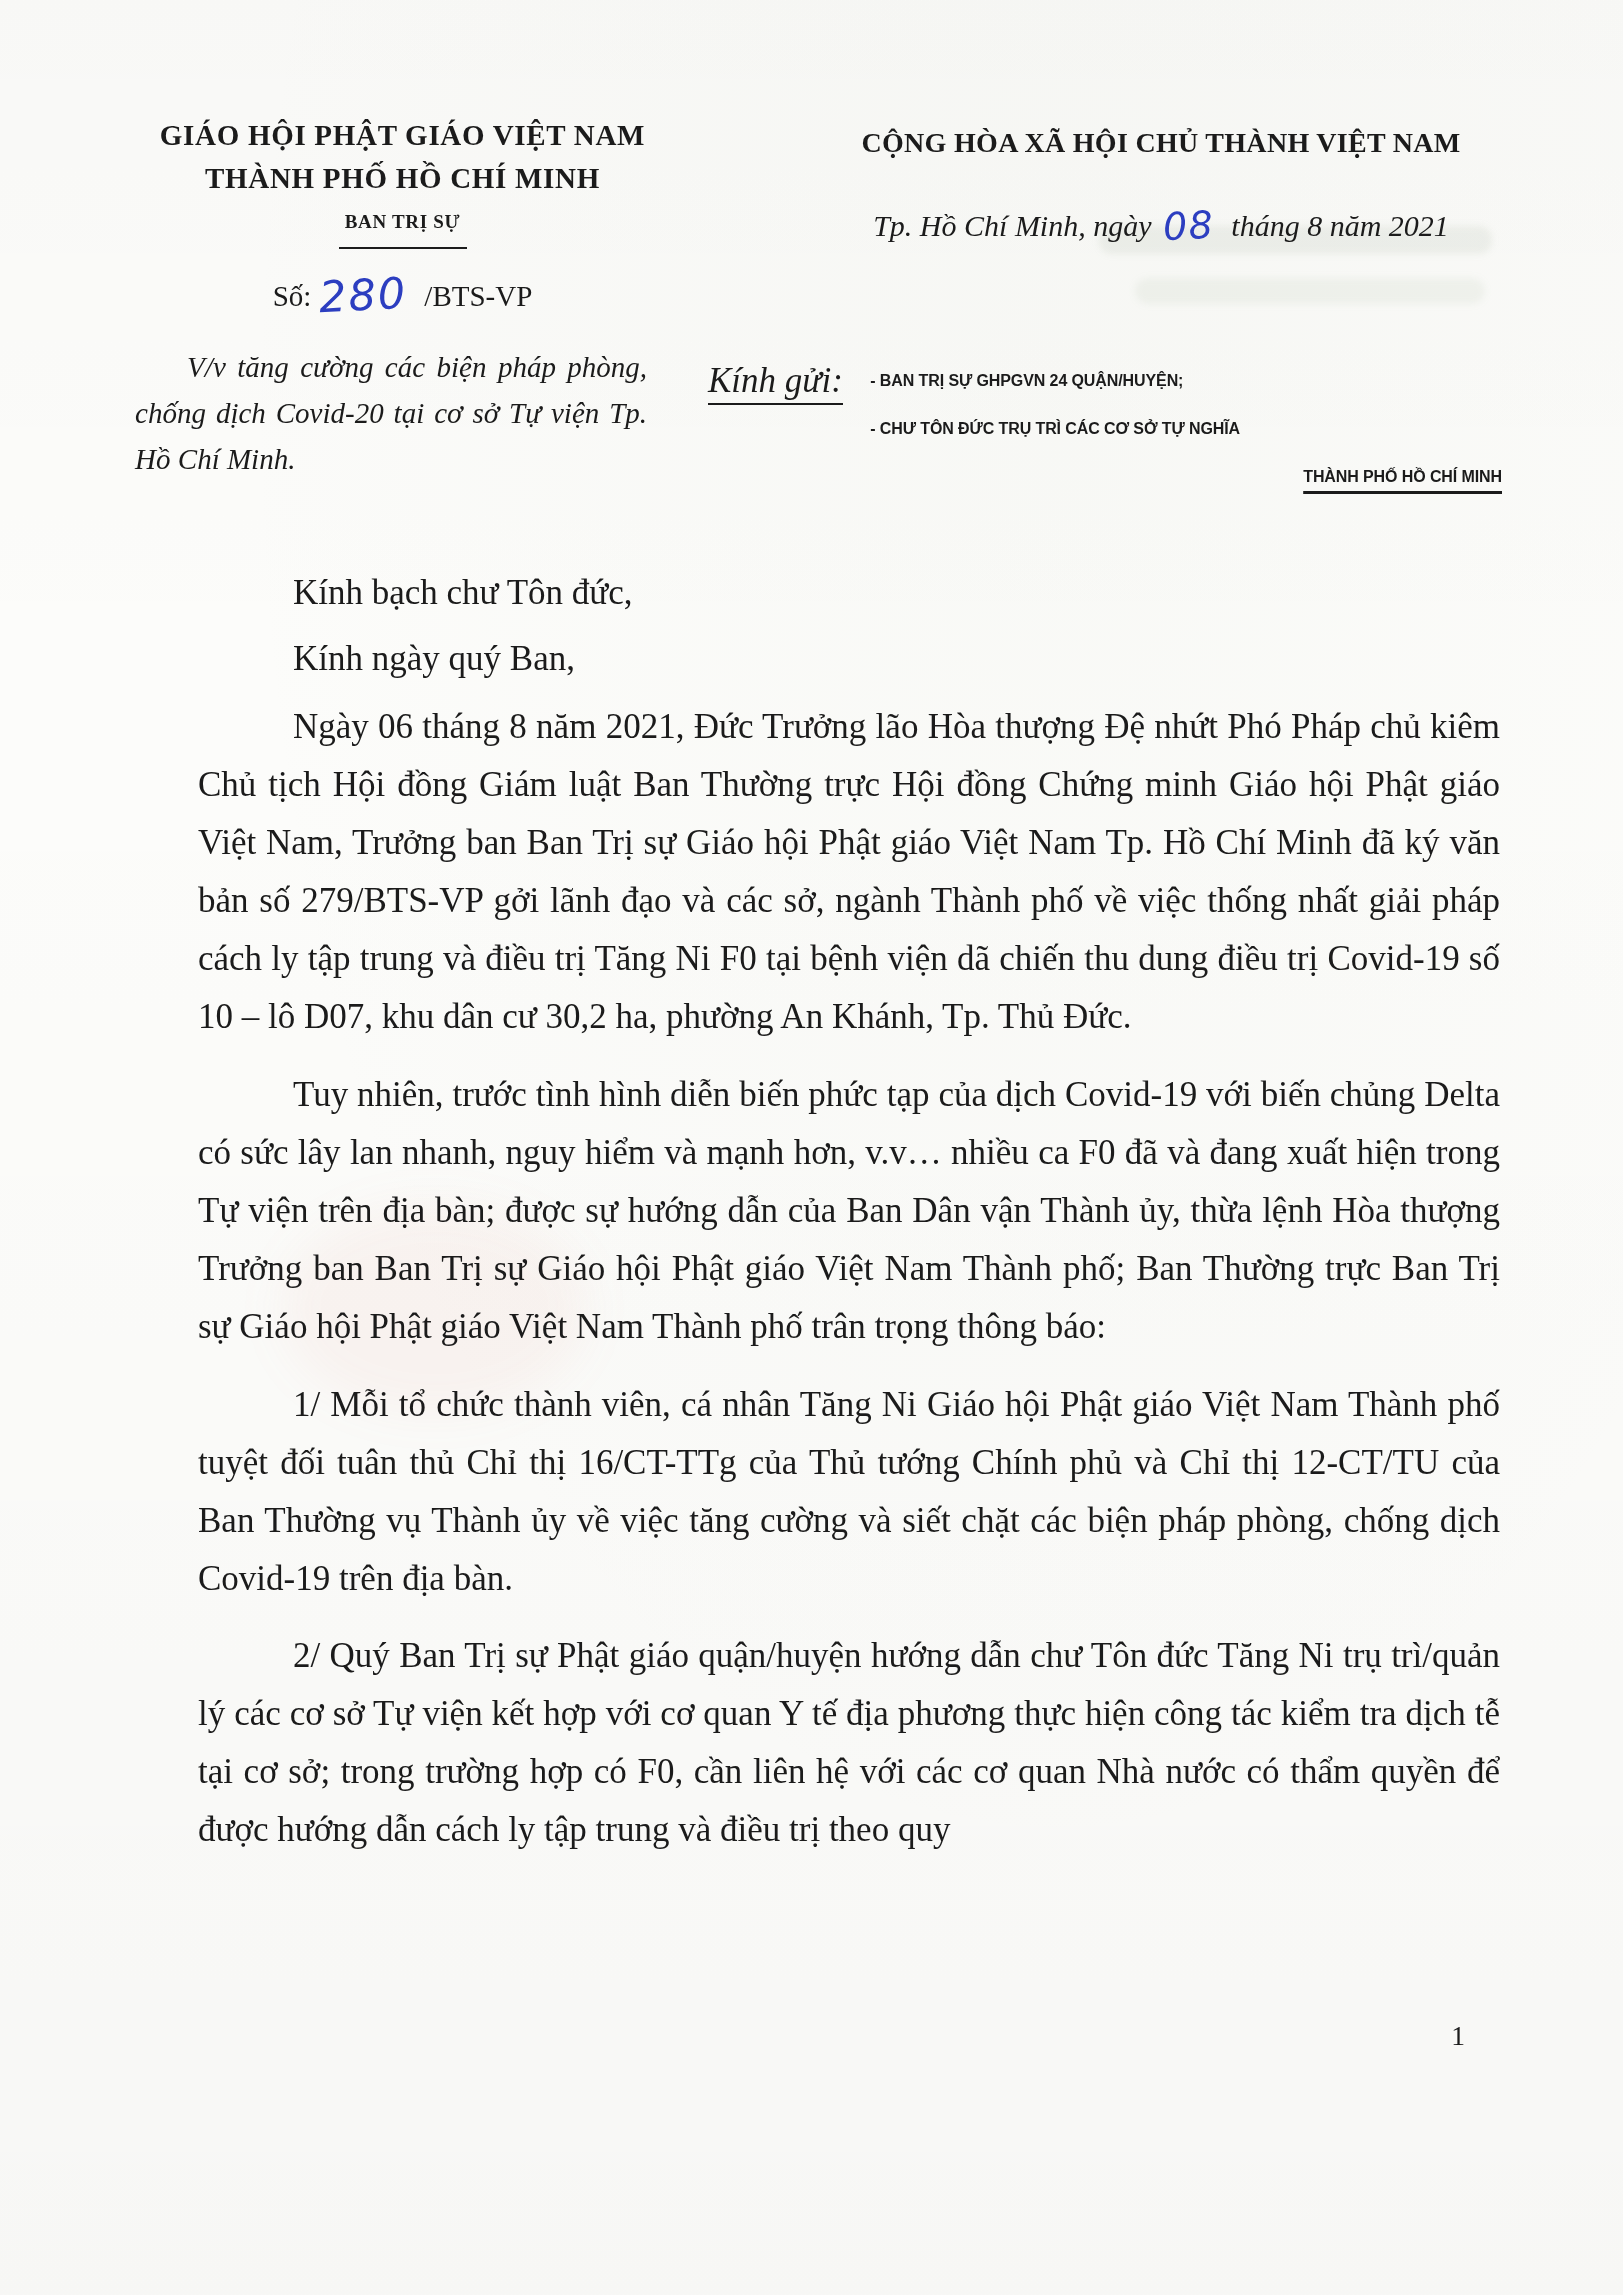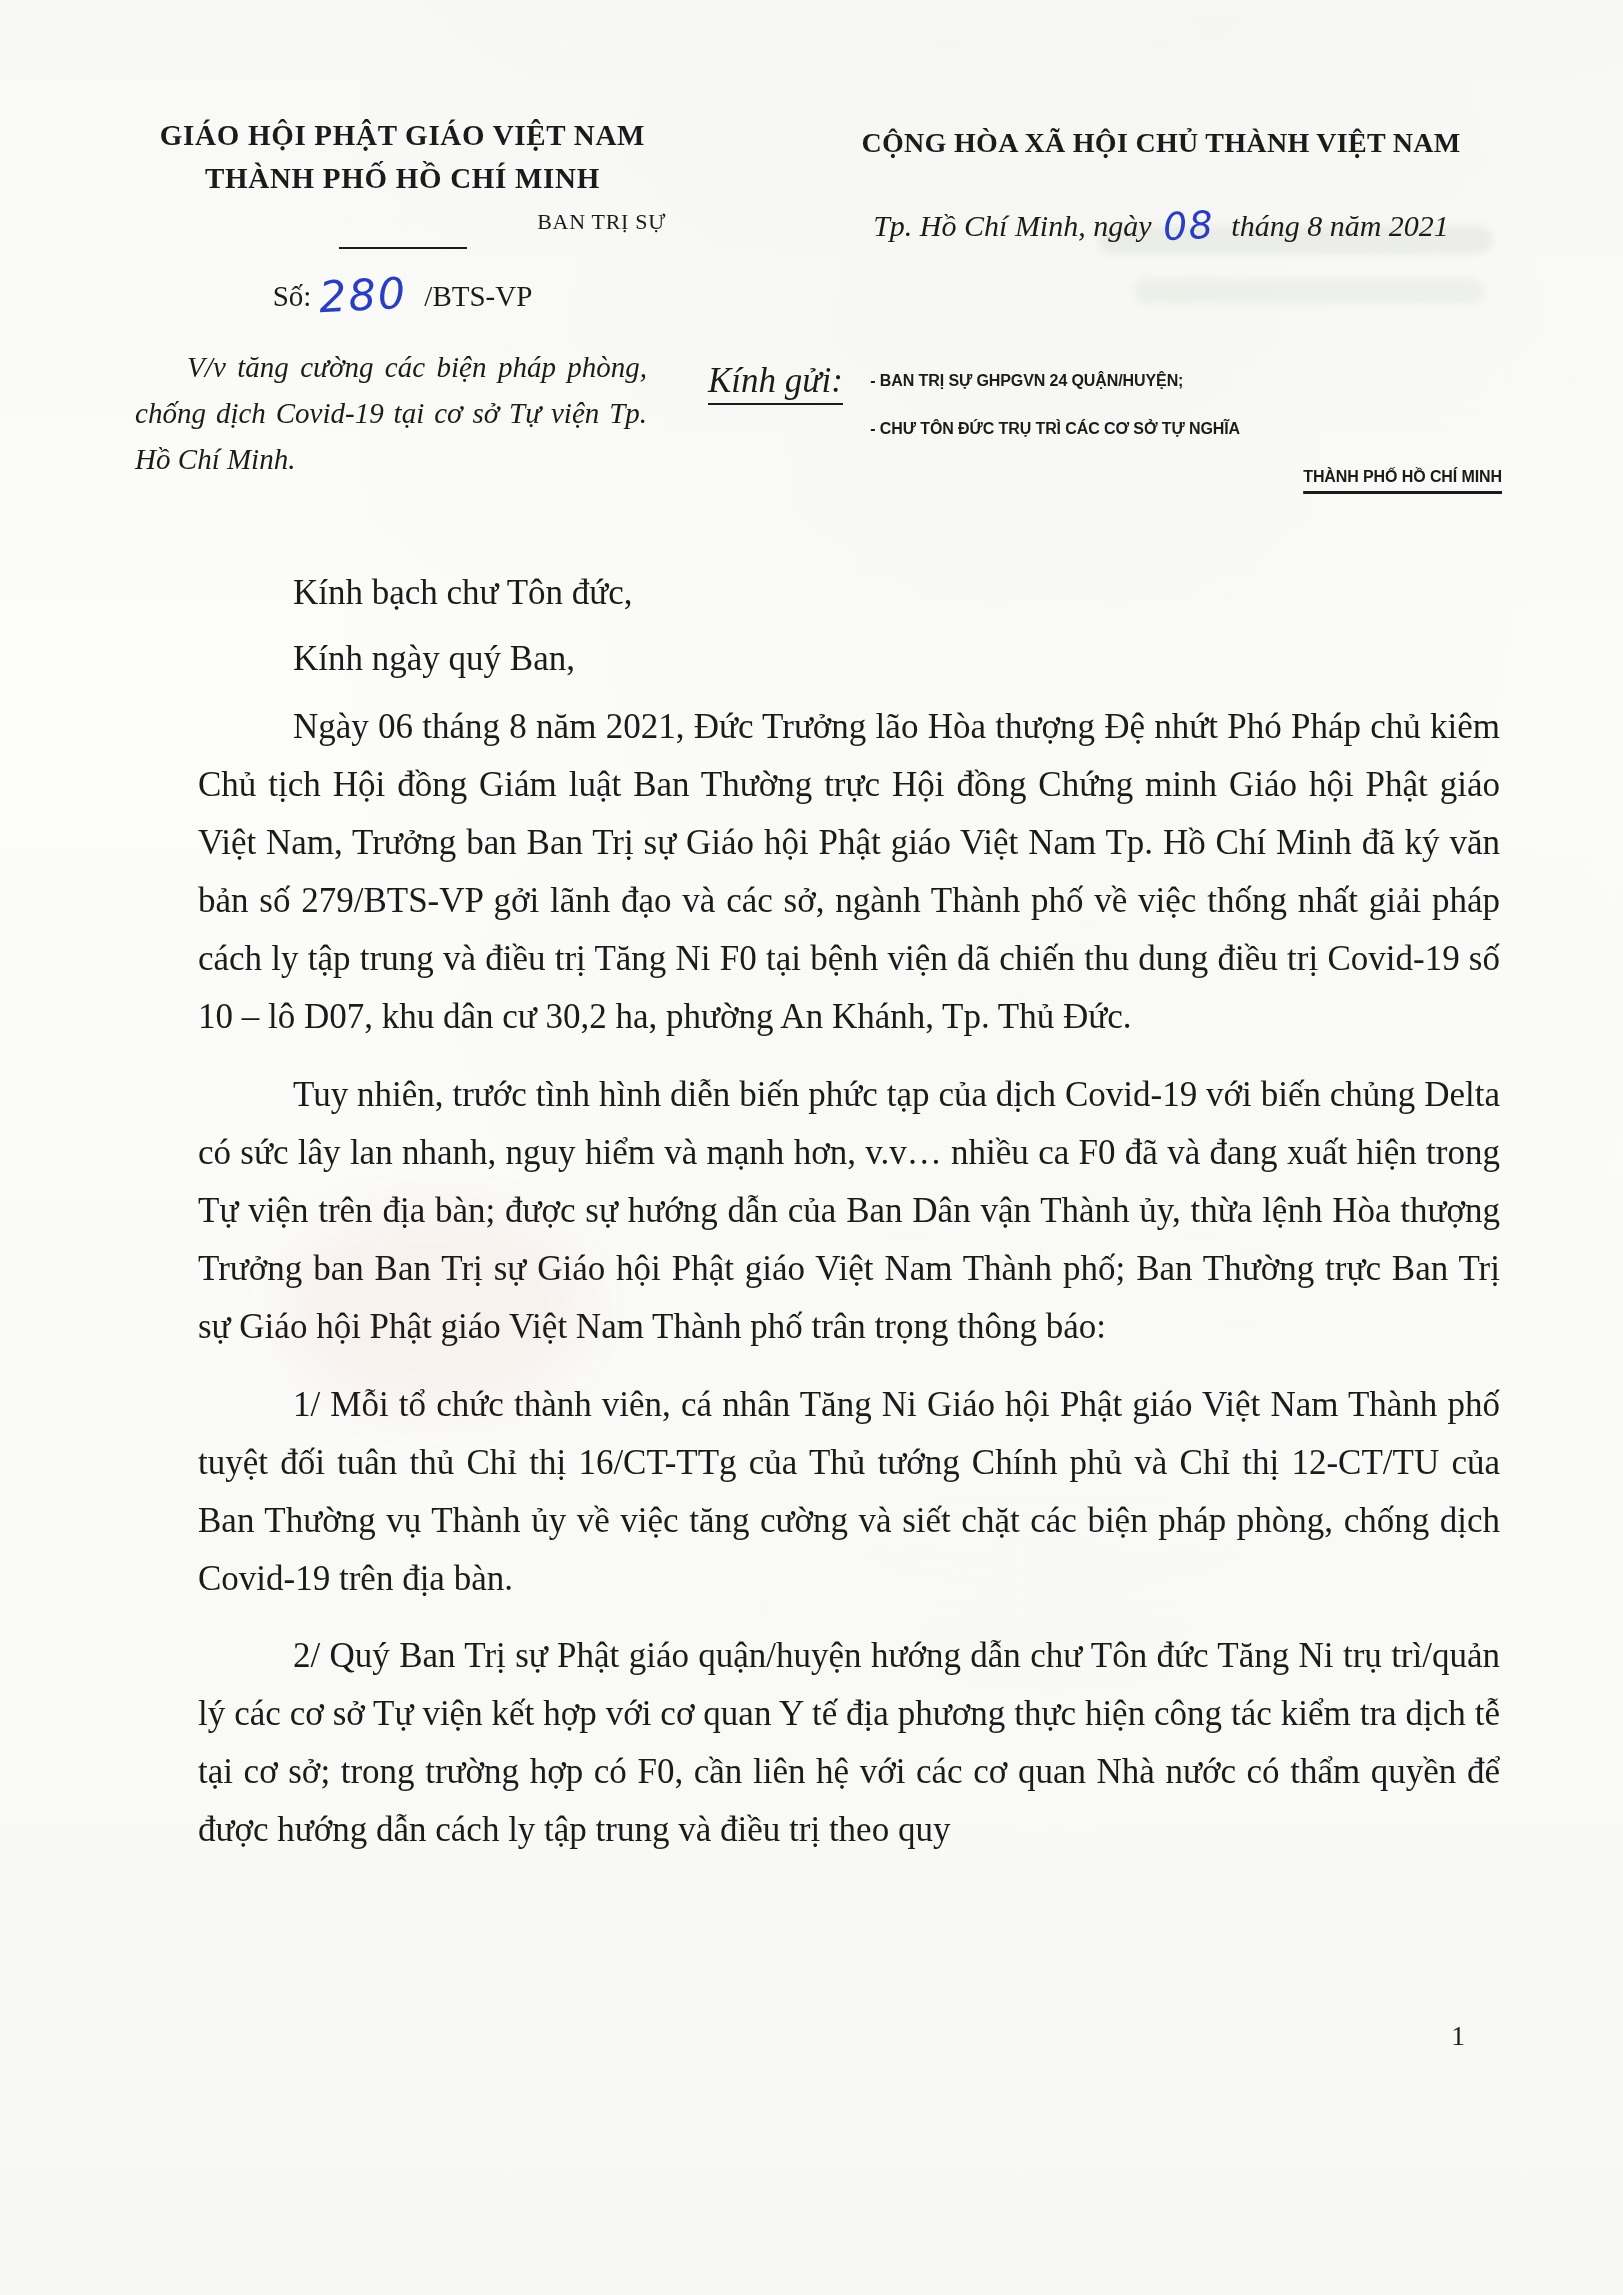--- a/index.html
+++ b/index.html
@@ -22,21 +22,21 @@
   }
   .smudge { position:absolute; pointer-events:none; border-radius:13px; filter:blur(3.9px); }
   .smudge.a { left:1099px; top:226px;  width:393px; height:27.5px; background:rgba(125,150,115,0.10); }
   .smudge.b { left:1135px; top:278px;  width:350px; height:26px; background:rgba(125,150,115,0.08); }
   .smudge.c { left:281px;  top:1204px; width:307px; height:209px; background:rgba(215,125,110,0.06); filter:blur(22px); border-radius:50%; }
 
   
   .hdr-left { position:absolute; left:139px; top:119px; width:527px; text-align:center; }
   .org1, .org2 { font-size:29px; font-weight:600; letter-spacing:0.7px; line-height:33px; }
   .org2 { margin-top:9.8px; }
-  .org3 { margin-top:9.2px; font-size:22px; font-weight:400; letter-spacing:0.7px; line-height:35px;text-align:right; }
+  .org3 { margin-top:9.2px; font-size:19px; font-weight:700; letter-spacing:0.7px; line-height:35px; }
   .org-rule { width:128px; height:2.6px; background:#1c1c1c; margin:7.9px auto 0; }
   .doc-no { margin-top:17px; font-size:29px; white-space:nowrap; }
   .handwriting {
     display:inline-block;
     font-family:"DejaVu Sans", sans-serif;
     font-style:italic; font-weight:500;
     color:#2c3ec0;
     transform:rotate(-3deg);
     letter-spacing:2px;
   }
@@ -83,21 +83,21 @@
   <div class="smudge a"></div>
   <div class="smudge b"></div>
   <div class="smudge c"></div>
 
   <div class="hdr-left">
     <div class="org1">GIÁO HỘI PHẬT GIÁO VIỆT NAM</div>
     <div class="org2">THÀNH PHỐ HỒ CHÍ MINH</div>
     <div class="org3">BAN TRỊ SỰ</div>
     <div class="org-rule"></div>
     <div class="doc-no"><span>Số:</span><span class="handwriting">280</span><span>/BTS-VP</span></div>
-    <div class="subject">V/v tăng cường các biện pháp phòng, chống dịch Covid-19 tại cơ sở Tự viện Tp. Hồ Chí Minh.</div>
+    <div class="subject">V/v tăng cường các biện pháp phòng, chống dịch Covid-20 tại cơ sở Tự viện Tp. Hồ Chí Minh.</div>
   </div>
 
   <div class="hdr-right">
     <div class="motto1">CỘNG HÒA XÃ HỘI CHỦ THÀNH VIỆT NAM</div>
     <div class="date-line"><span>Tp. Hồ Chí Minh, ngày</span><span class="handwriting">08</span><span>tháng 8 năm 2021</span></div>
   </div>
 
   <div class="recipients">
     <div class="kinh-gui">Kính gửi:</div>
     <div class="recipient-lines">

